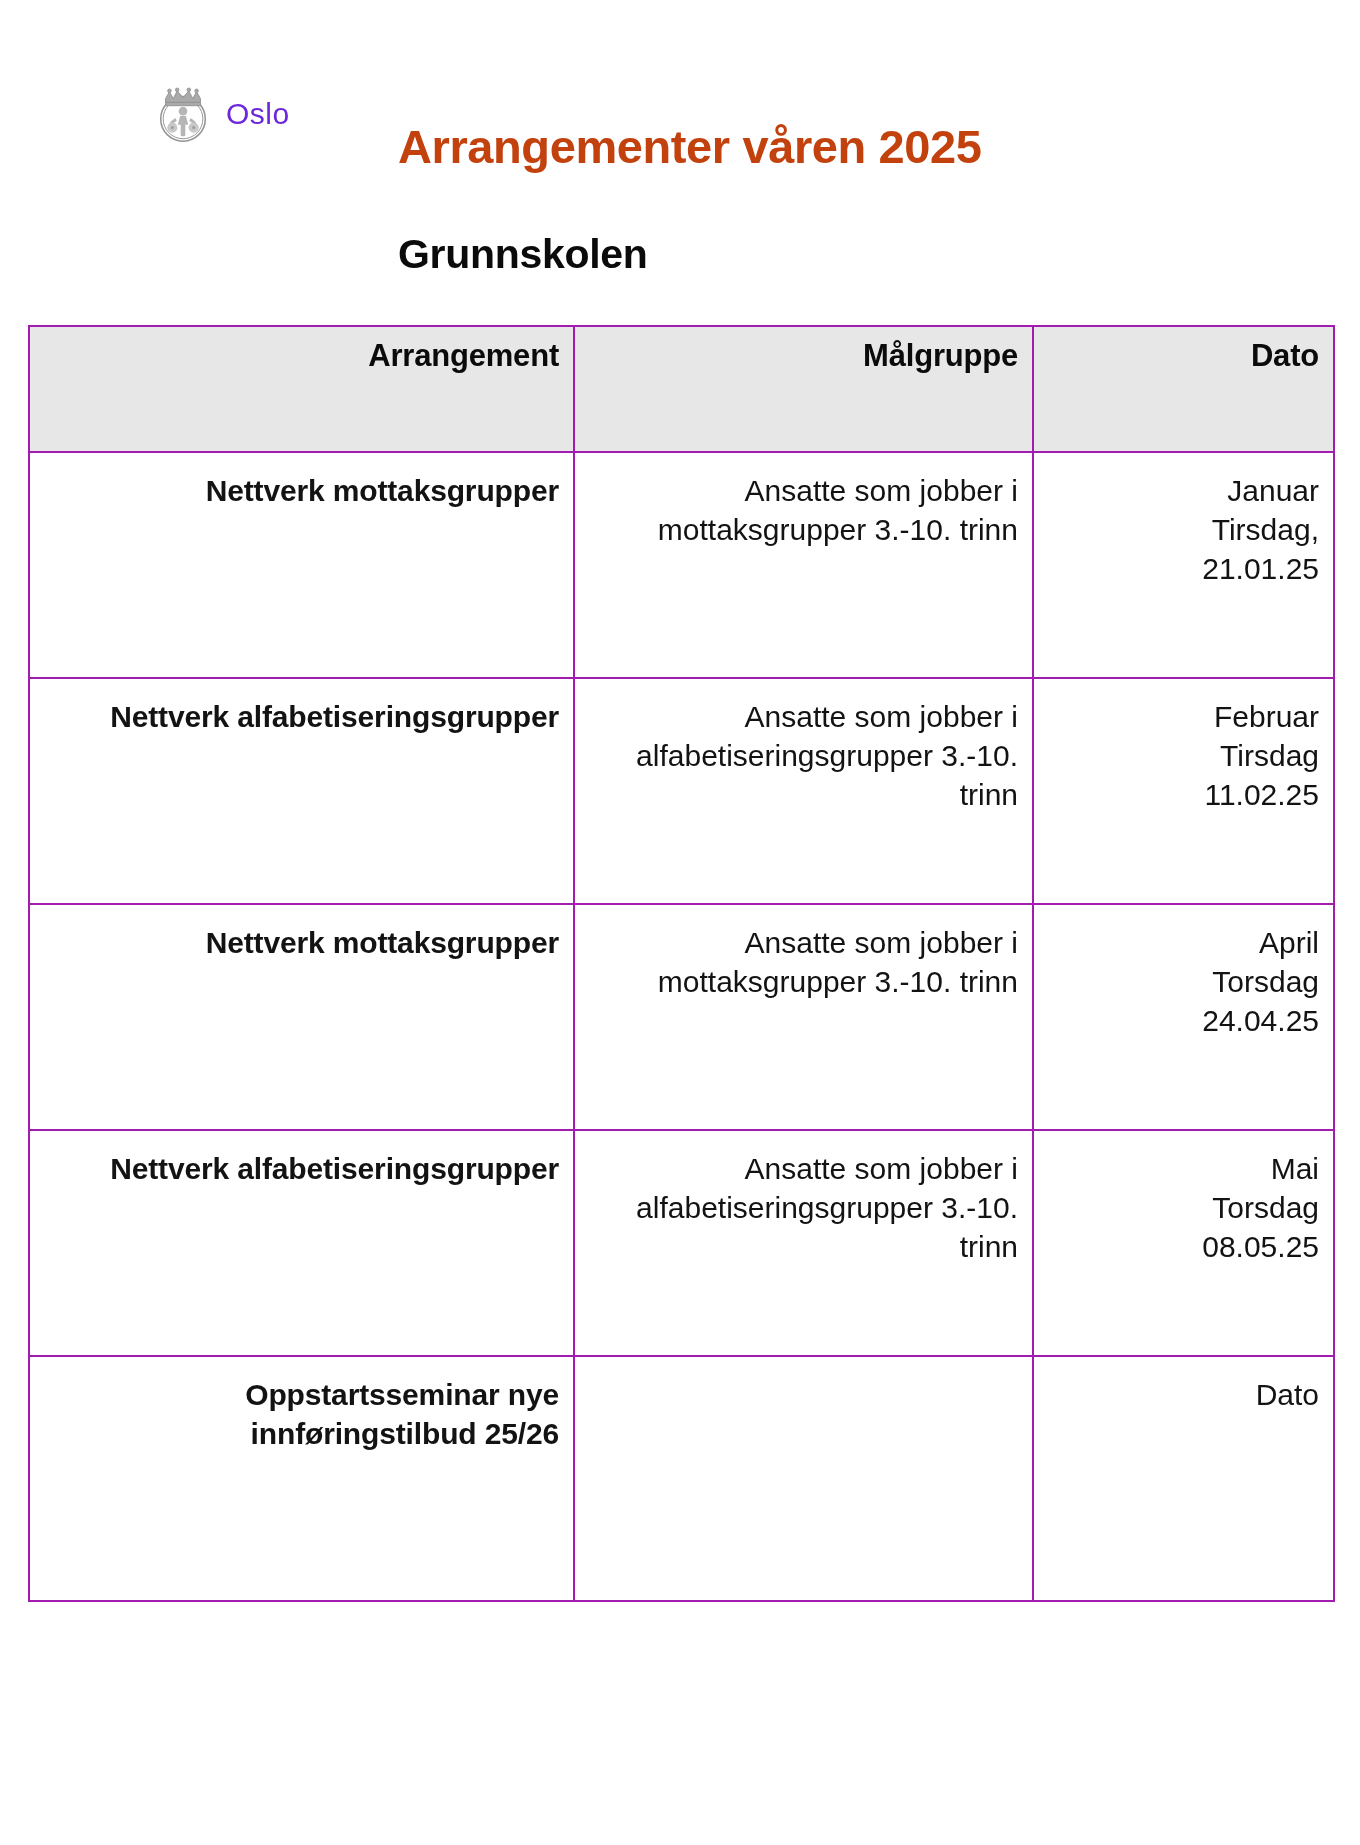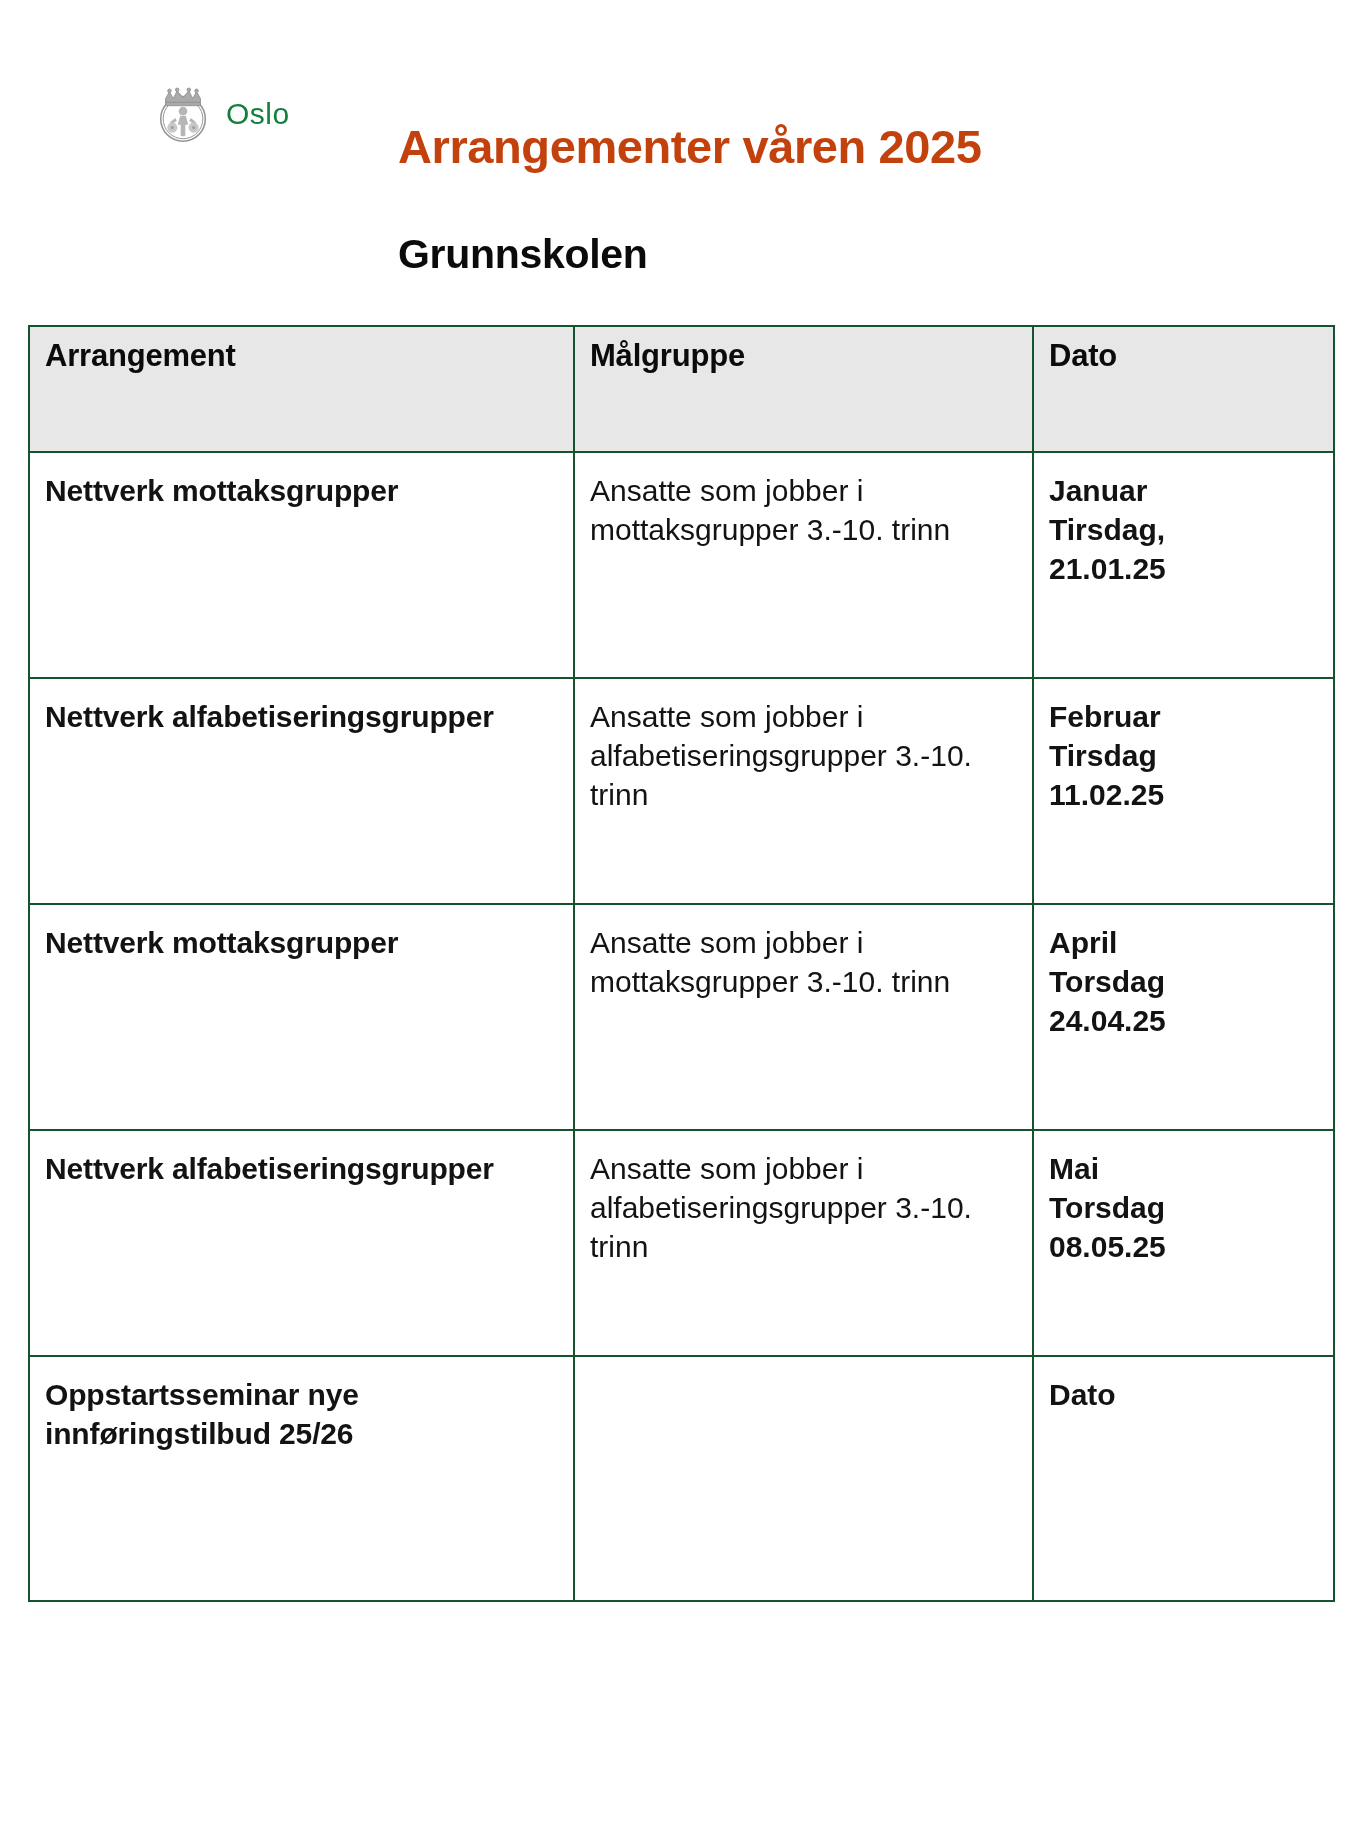--- a/index.html
+++ b/index.html
@@ -50,21 +50,21 @@
     height: 62px;
     flex: 0 0 auto;
     opacity: 0.72;
   }
 
   .logo-word {
     font-family: "Liberation Sans", sans-serif;
     font-size: 30px;
     font-weight: 400;
     letter-spacing: 0.5px;
-    color: #15803d;
+    color: #6d28d9;
     line-height: 1;
     padding-bottom: 2px;
   }
 
   .doc-title {
     position: absolute;
     left: 398px;
     top: 6px;
     font-size: 47px;
     font-weight: 700;
@@ -100,24 +100,24 @@
     table-layout: fixed;
     background: #ffffff;
   }
 
   table.events col.c-arrangement { width: 545px; }
   table.events col.c-malgruppe   { width: 459px; }
   table.events col.c-dato        { width: 301px; }
 
   table.events th,
   table.events td {
-    border: 2px solid #14532d;
+    border: 2px solid #a21caf;
     vertical-align: top;
     padding: 18px 14px 10px 15px;
-    text-align: left;
+    text-align: right;
   }
 
   table.events thead th {
     background: #e7e7e7;
     font-size: 31px;
     font-weight: 700;
     letter-spacing: -0.2px;
     height: 103px;
     padding-top: 11px;
     color: #0b0b0b;
@@ -138,21 +138,21 @@
 
   table.events tbody td.col-malgruppe,
   table.events tbody td.col-dato {
     font-weight: 400;
   }
 
   table.events tbody tr.row-last td {
     height: 215px;
   }
 
-  .cell-line { display: block; font-weight: bold; }
+  .cell-line { display: block; }
 </style>
 </head>
 <body>
 
 <div class="page">
 
   <div class="header-row">
 
     <div class="logo-block">
       <span class="logo-mark">

